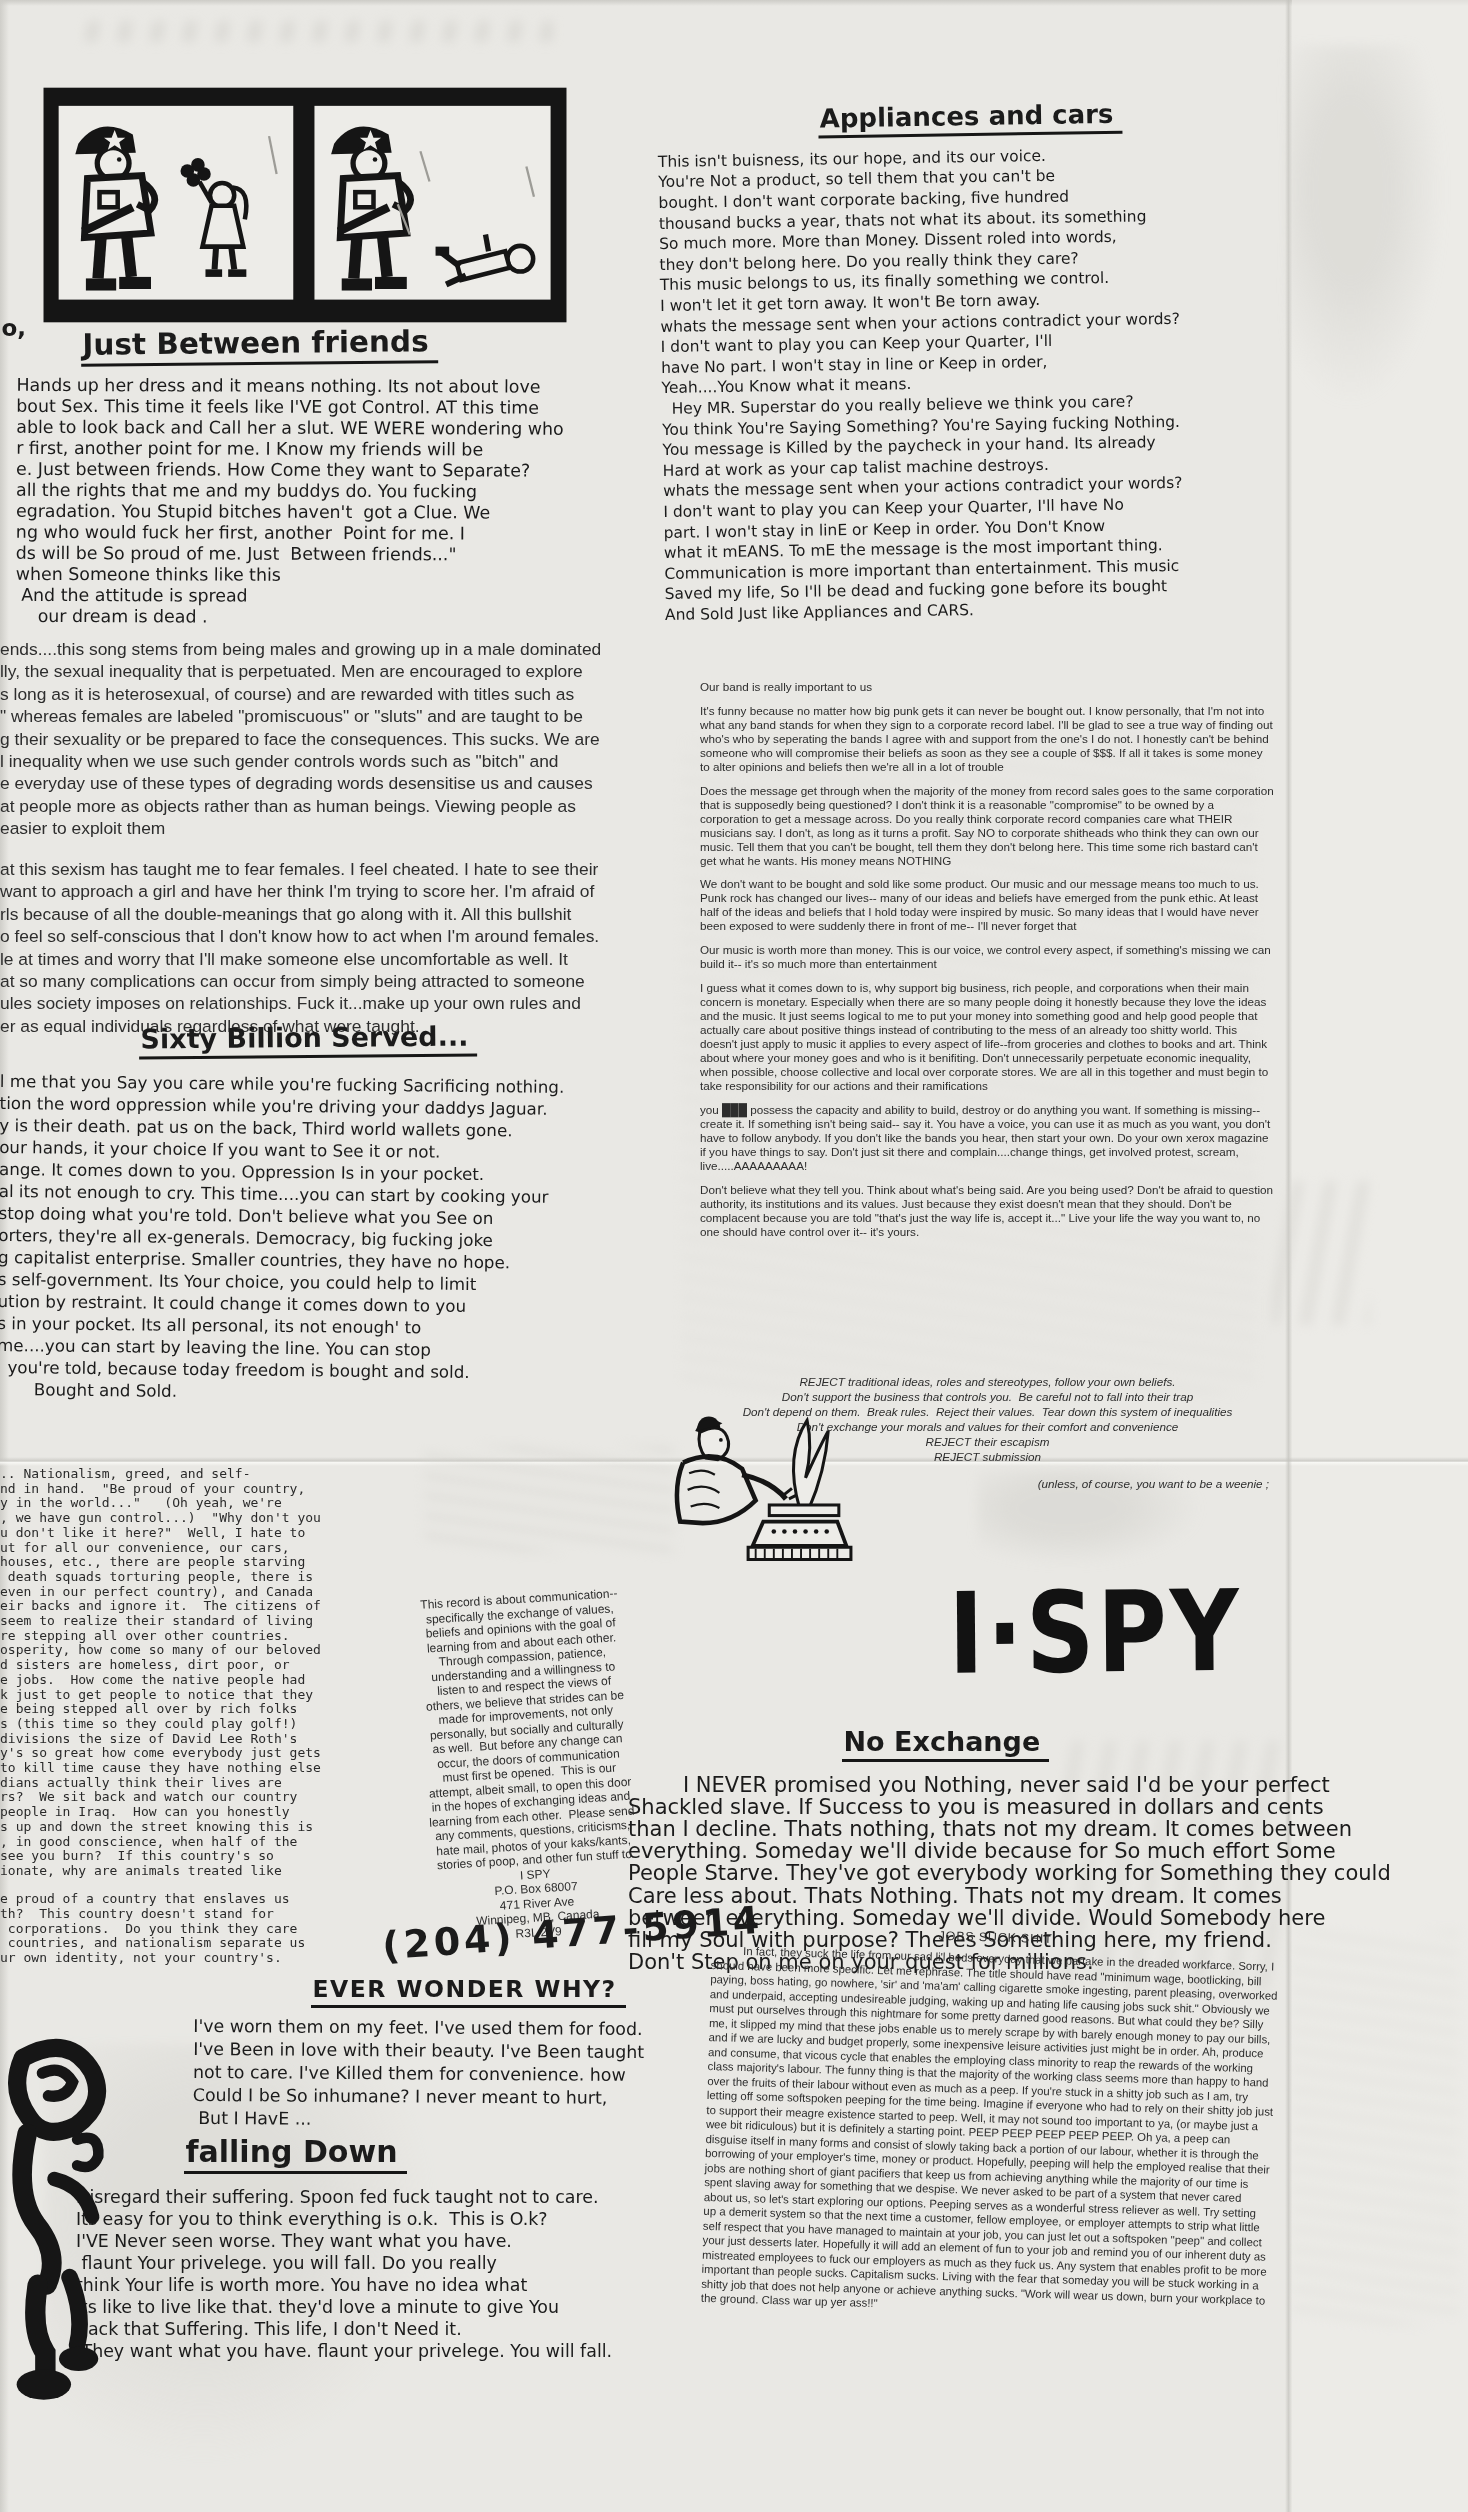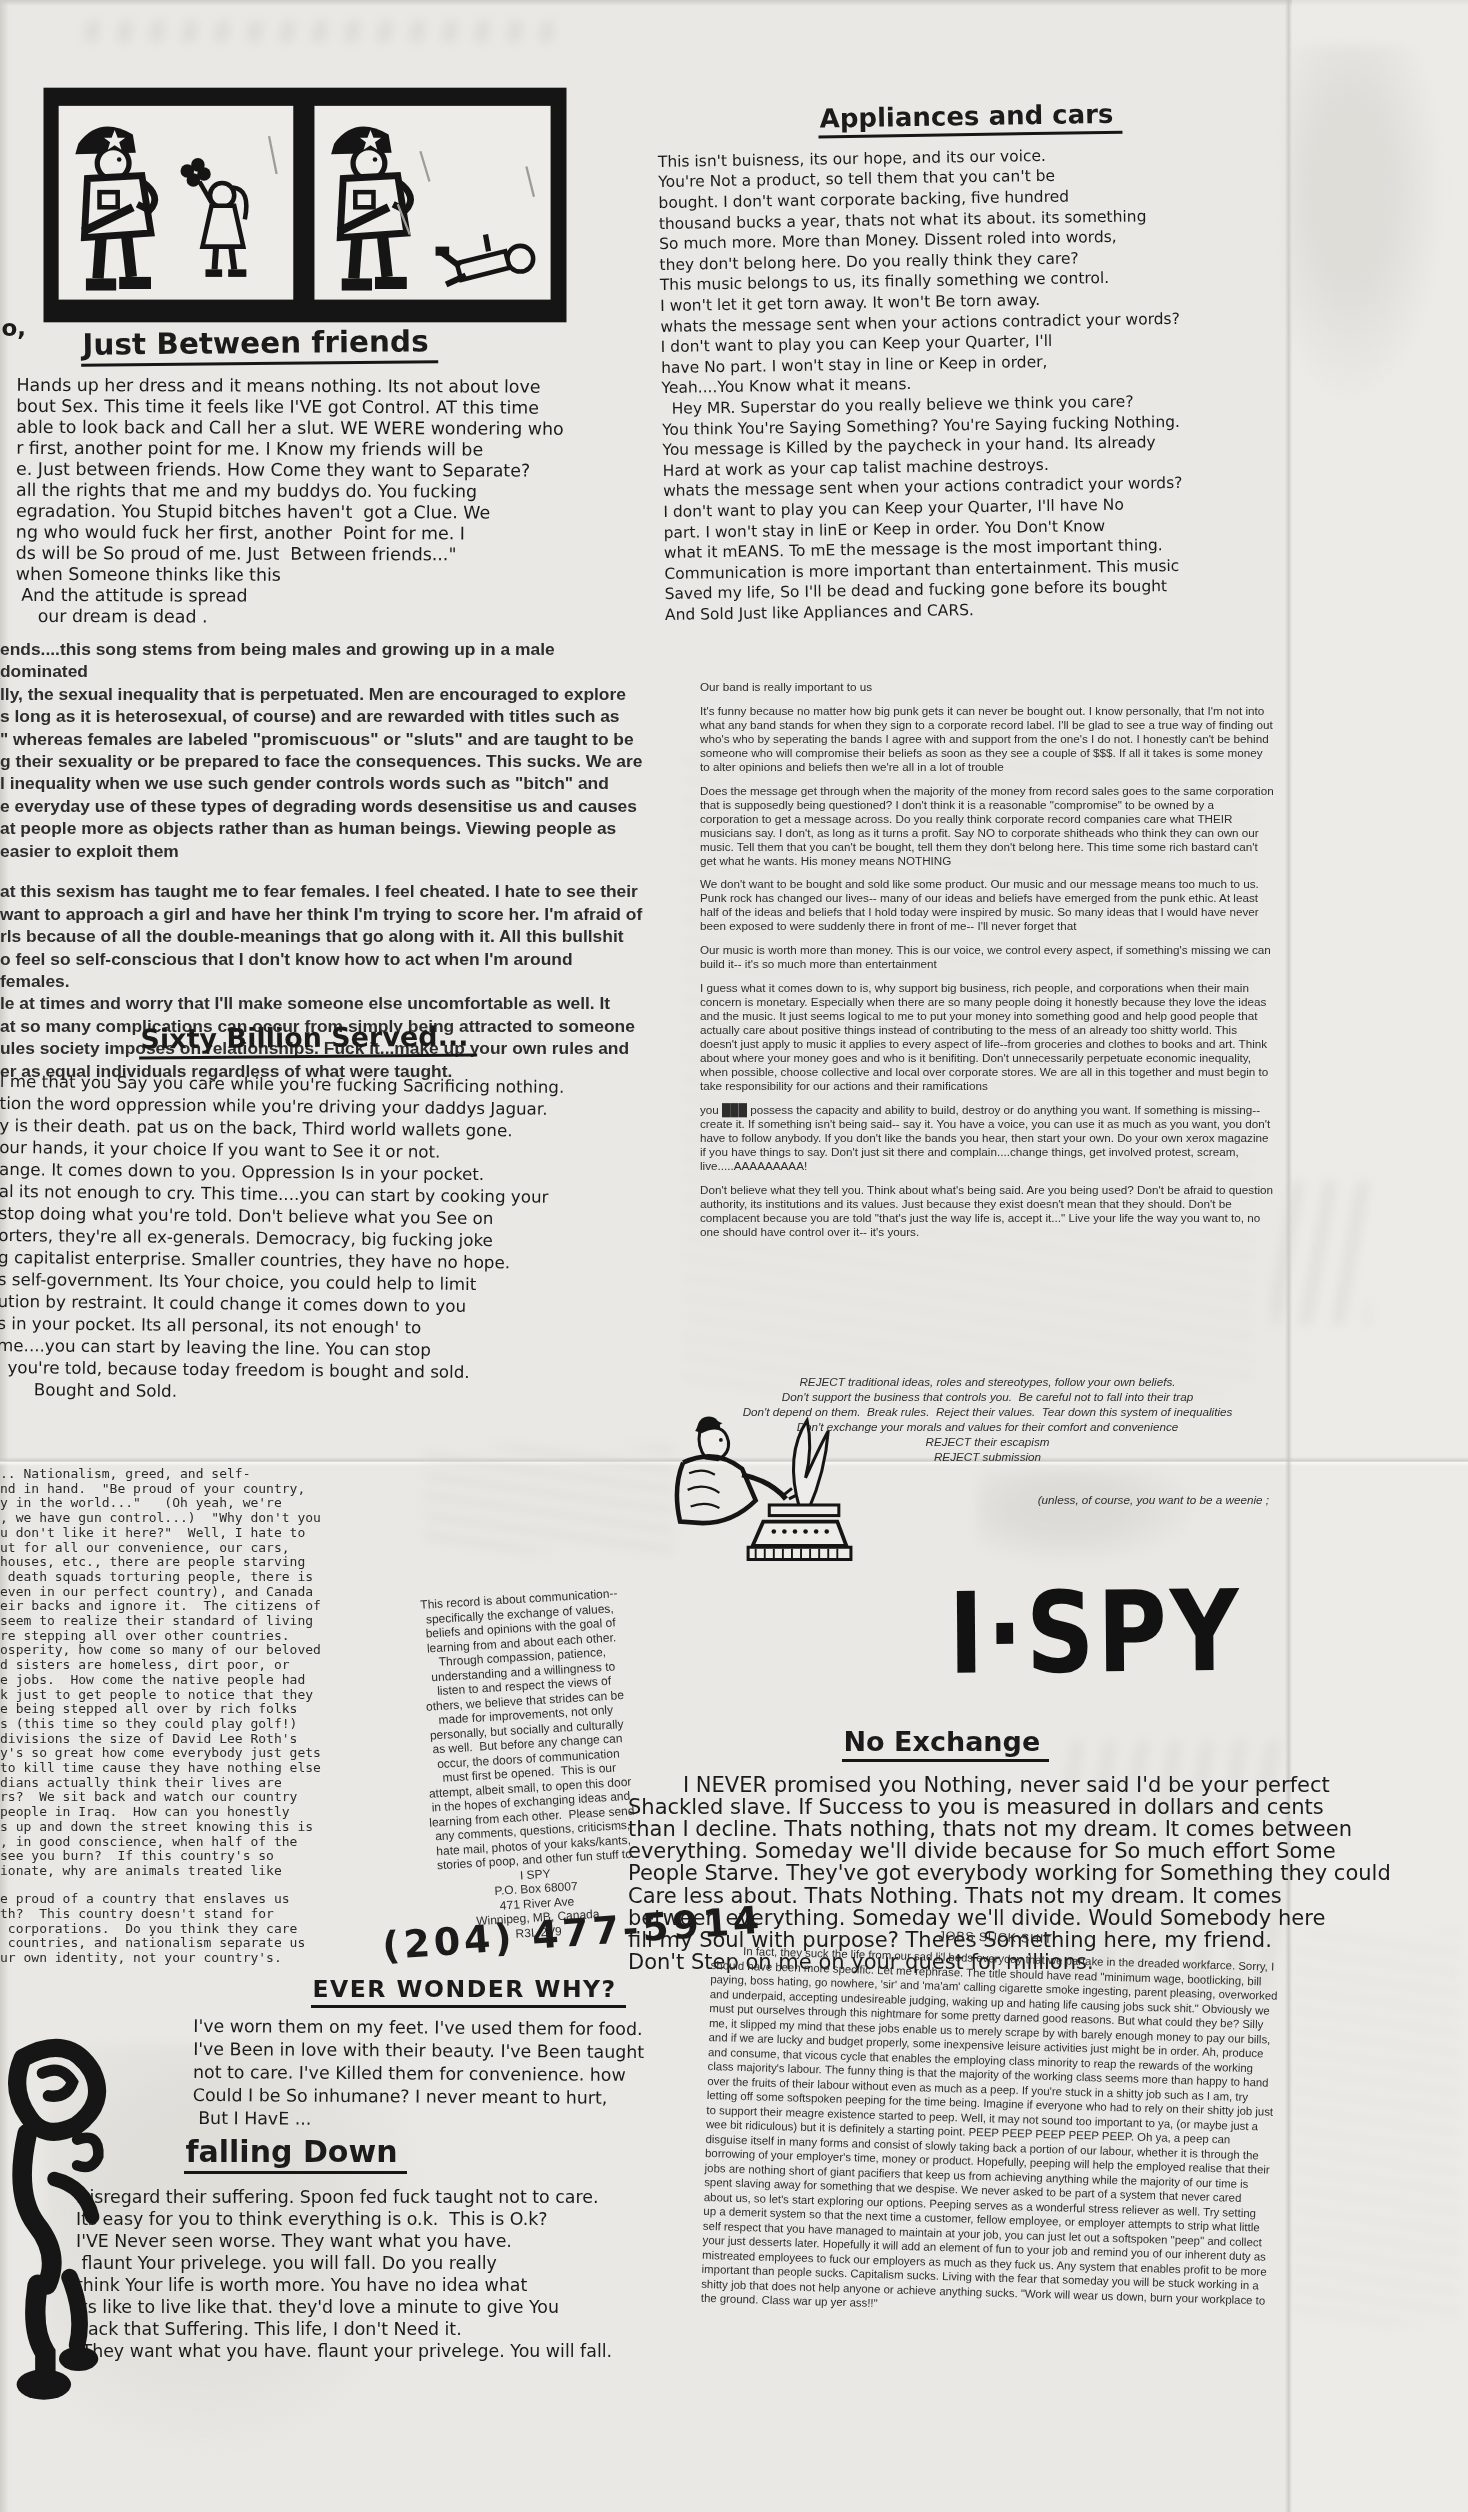--- a/index.html
+++ b/index.html
@@ -11,31 +11,31 @@
   .mono{font-family:"DejaVu Sans Mono",monospace;color:#2a2a2a;}
   .h1{display:inline-block;border-bottom:3px solid #161616;padding:0 9px 2.3px 1.5px;font-weight:bold;}
   .lines{margin:0;}
   .ln{min-height:1.05em;white-space:pre;}
   .para{margin:0 0 9.8px 0;}
   
   #frag-tl{left:1.5px;top:315px;font-size:23px;font-weight:bold;}
   #sec-jbf{left:16px;top:326px;width:666px;}
   #sec-jbf .h1{margin-left:65px;font-size:29.5px;transform:rotate(-0.6deg);}
   #sec-jbf .lines{margin-top:10.6px;font-size:17.4px;line-height:21px;transform:rotate(0.2deg);}
-  #sec-essay{left:0;top:638px;width:644px;font-size:17.4px;line-height:22.4px;font-weight:bold;}
+  #sec-essay{left:0;top:638px;width:644px;font-size:17.4px;line-height:22.4px;}
   #sec-essay .ln{white-space:normal;}
   #sec-sixty{left:0;top:1022px;width:666px;}
   #sec-sixty .h1{margin-left:139px;font-size:27px;transform:rotate(-0.5deg);}
   #sec-sixty .lines{margin-top:12px;font-size:16.7px;line-height:22px;transform:rotate(0.6deg);transform-origin:left top;}
   #sec-appl{left:657px;top:106px;width:621px;transform:rotate(-0.9deg);transform-origin:left top;}
   #sec-appl .h1{margin-left:161px;font-size:26px;}
   #sec-appl .lines{margin-top:10.6px;font-size:15.5px;line-height:20.6px;}
   #sec-band{left:700px;top:680px;width:575px;font-size:11.7px;line-height:14px;}
   #sec-reject{left:700px;top:1374px;width:575px;text-align:center;font-size:11.7px;line-height:15px;font-style:italic;}
-  #sec-reject .aside{text-align:right;margin-top:28px;padding-right:6px;}
+  #sec-reject .aside{text-align:right;margin-top:12px;padding-right:6px;}
   #ispy-logo{left:948px;top:1569px;font-size:95px;font-weight:bold;letter-spacing:3px;
              transform:scaleY(1.18) rotate(-0.5deg);transform-origin:left top;color:#121212;}
   #sec-noex{left:628px;top:1726px;width:666px;}
   #sec-noex .h1{margin-left:214px;font-size:27px;}
   #sec-noex .lines{margin-top:12px;font-size:21px;line-height:22px;}
   #sec-noex .lines .ln:first-child{padding-left:55px;}
   #sec-nat{left:0;top:1467px;width:432px;font-size:13px;line-height:14.7px;}
   #sec-record{left:374px;top:1592px;width:289px;text-align:center;font-size:12px;line-height:14.5px;
               transform:rotate(-3.4deg);transform-origin:center top;}
   #phone{left:382px;top:1911px;font-size:38px;letter-spacing:3.8px;transform:rotate(-4deg);font-weight:bold;}

